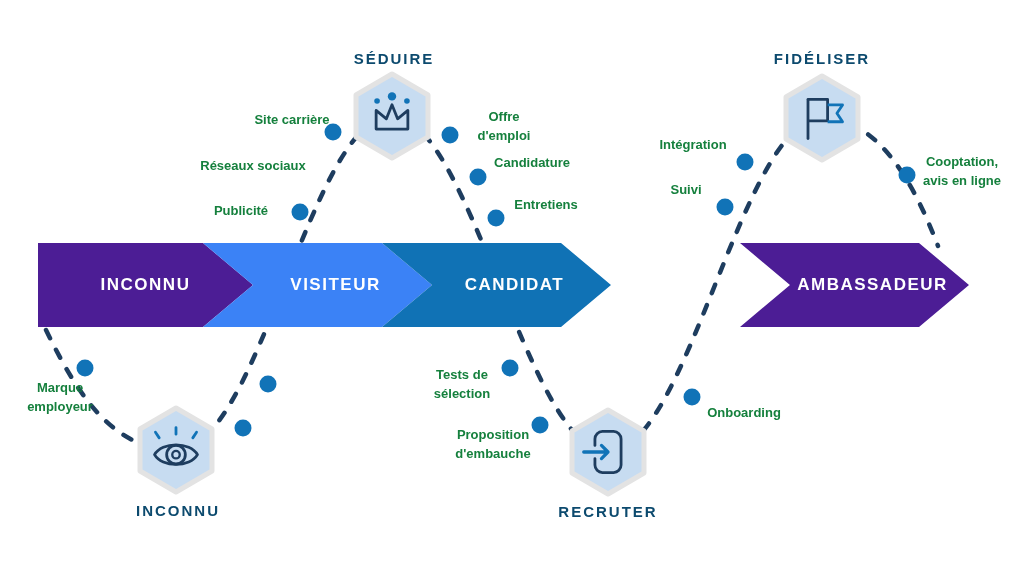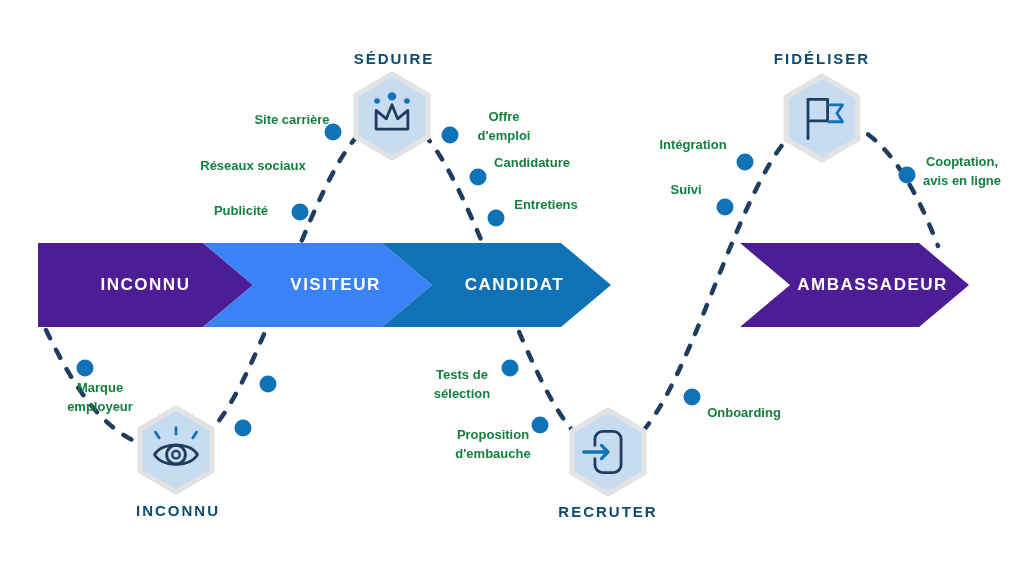--- a/index.html
+++ b/index.html
@@ -121,21 +121,21 @@
       <svg class="glyph" width="56" height="56" viewBox="0 0 60 60">
         <path d="M15,10 V52" fill="none" stroke="#1e3d5f" stroke-width="3" stroke-linecap="round"></path>
         <path d="M15,10 h21 v23 h-21" fill="none" stroke="#1e3d5f" stroke-width="3" stroke-linejoin="round"></path>
         <path d="M36,16 h16 l-6,9 6,9 h-16" fill="none" stroke="#1173b7" stroke-width="3" stroke-linejoin="round"></path>
       </svg>
     </div>
     <div class="phase-label" style="left:822px;top:50px;">FIDÉLISER</div>
   </div>
 
   <div id="touchpoints">
-      <div class="touchpoint" style="left: 60px; top: 398px; margin-left: 40px;"><span>Marque</span><br><span>employeur</span></div>
+      <div class="touchpoint" style="left: 60px; top: 398px;"><span>Marque</span><br><span>employeur</span></div>
       <div class="touchpoint" style="left: 241px; top: 211px;"><span>Publicité</span></div>
       <div class="touchpoint" style="left: 253px; top: 166px;"><span>Réseaux sociaux</span></div>
       <div class="touchpoint" style="left: 292px; top: 120px;"><span>Site carrière</span></div>
       <div class="touchpoint" style="left: 504px; top: 127px;"><span>Offre</span><br><span>d'emploi</span></div>
       <div class="touchpoint" style="left: 532px; top: 163px;"><span>Candidature</span></div>
       <div class="touchpoint" style="left: 546px; top: 205px;"><span>Entretiens</span></div>
       <div class="touchpoint" style="left: 462px; top: 385px;"><span>Tests de</span><br><span>sélection</span></div>
       <div class="touchpoint" style="left: 493px; top: 445px;"><span>Proposition</span><br><span>d'embauche</span></div>
       <div class="touchpoint" style="left: 744px; top: 413px;"><span>Onboarding</span></div>
       <div class="touchpoint" style="left: 686px; top: 190px;"><span>Suivi</span></div>

